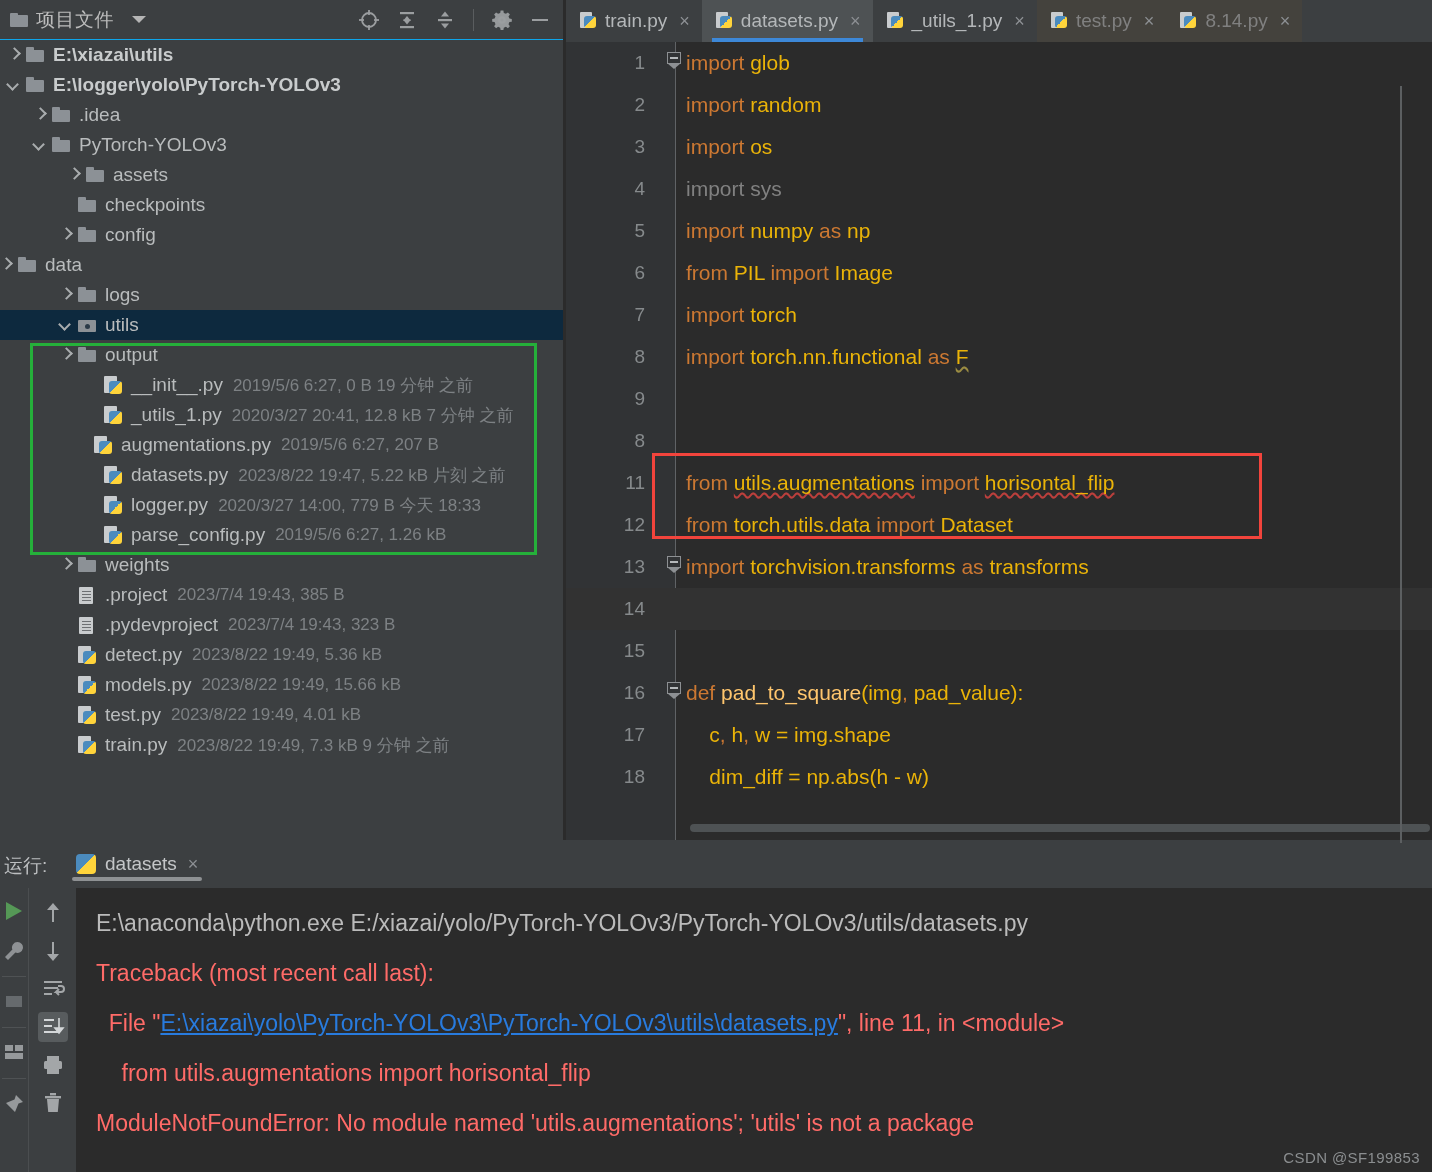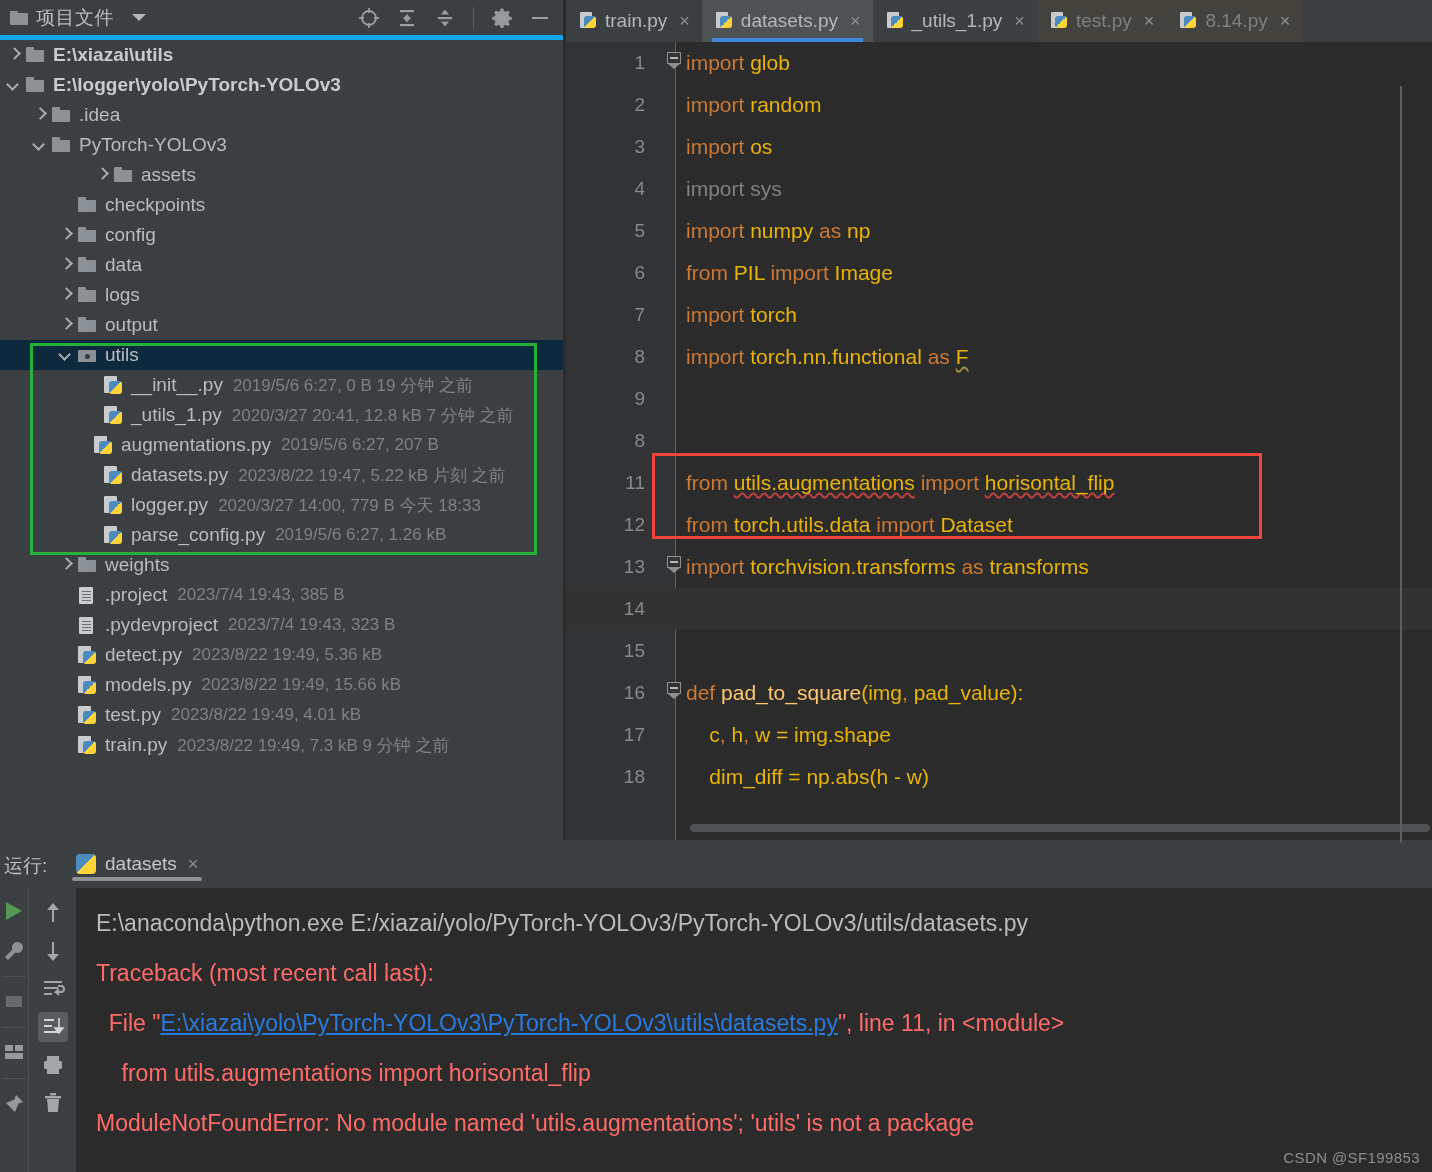--- a/index.html
+++ b/index.html
@@ -14,21 +14,21 @@
 
   
   #project-panel {
     position: absolute; left: 0; top: 0; width: 566px; height: 840px;
     background: #3c3f41;
   }
   #project-toolbar {
     position: relative; height: 40px; width: 566px;
     background: #3c3f41;
     display: flex; align-items: center;
-    border-bottom: 5px solid #0ea5e9;
+    border-bottom: 1px solid #0ea5e9;
   }
   .proj-title-wrap { display: flex; align-items: center; padding-left: 10px; gap: 8px; }
   .folder-ico { width: 18px; height: 14px; position: relative; display:inline-block; }
   .folder-ico::before {
     content: ""; position: absolute; left: 0; top: 2px; width: 18px; height: 12px;
     background: #8c9196; border-radius: 1px;
   }
   .folder-ico::after {
     content: ""; position: absolute; left: 0; top: 0px; width: 8px; height: 3px;
     background: #8c9196; border-radius: 1px 1px 0 0;
@@ -260,54 +260,54 @@
         <div class="row" style="padding-left: 34px;">
           <span class="arrow right"></span>
           <span class="fico folder"></span>
           <span class="rname">.idea</span>
         </div>
         <div class="row" style="padding-left: 34px;">
           <span class="arrow down"></span>
           <span class="fico folder"></span>
           <span class="rname">PyTorch-YOLOv3</span>
         </div>
-        <div class="row" style="padding-left: 96px;">
+        <div class="row" style="padding-left: 68px;">
           <span class="arrow right"></span>
           <span class="fico folder"></span>
           <span class="rname">assets</span>
         </div>
         <div class="row" style="padding-left: 60px;">
           <span class="arrow "></span>
           <span class="fico folder"></span>
           <span class="rname">checkpoints</span>
         </div>
         <div class="row" style="padding-left: 60px;">
           <span class="arrow right"></span>
           <span class="fico folder"></span>
           <span class="rname">config</span>
         </div>
-        <div class="row" style="padding-left: 60px; align-items: center;">
+        <div class="row" style=" align-items: center;">
           <span class="arrow right"></span>
           <span class="fico folder"></span>
           <span class="rname">data</span>
         </div>
         <div class="row" style="padding-left: 60px;">
           <span class="arrow right"></span>
           <span class="fico folder"></span>
           <span class="rname">logs</span>
-        </div>
-        <div class="row" style="padding-left: 60px;">
-          <span class="arrow right"></span>
-          <span class="fico folder"></span>
-          <span class="rname">output</span>
         </div>
         <div class="row selected" style="padding-left: 60px;">
           <span class="arrow down"></span>
           <span class="fico pkg"></span>
           <span class="rname">utils</span>
+        </div>
+        <div class="row" style="padding-left: 60px;">
+          <span class="arrow right"></span>
+          <span class="fico folder"></span>
+          <span class="rname">output</span>
         </div>
         <div class="row" style="padding-left: 86px;">
           <span class="arrow "></span>
           <span class="fico py"></span>
           <span class="rname">__init__.py</span>
           <span class="rmeta">2019/5/6 6:27, 0 B 19 分钟 之前</span>
         </div>
         <div class="row" style="padding-left: 86px;">
           <span class="arrow "></span>
           <span class="fico py"></span>

